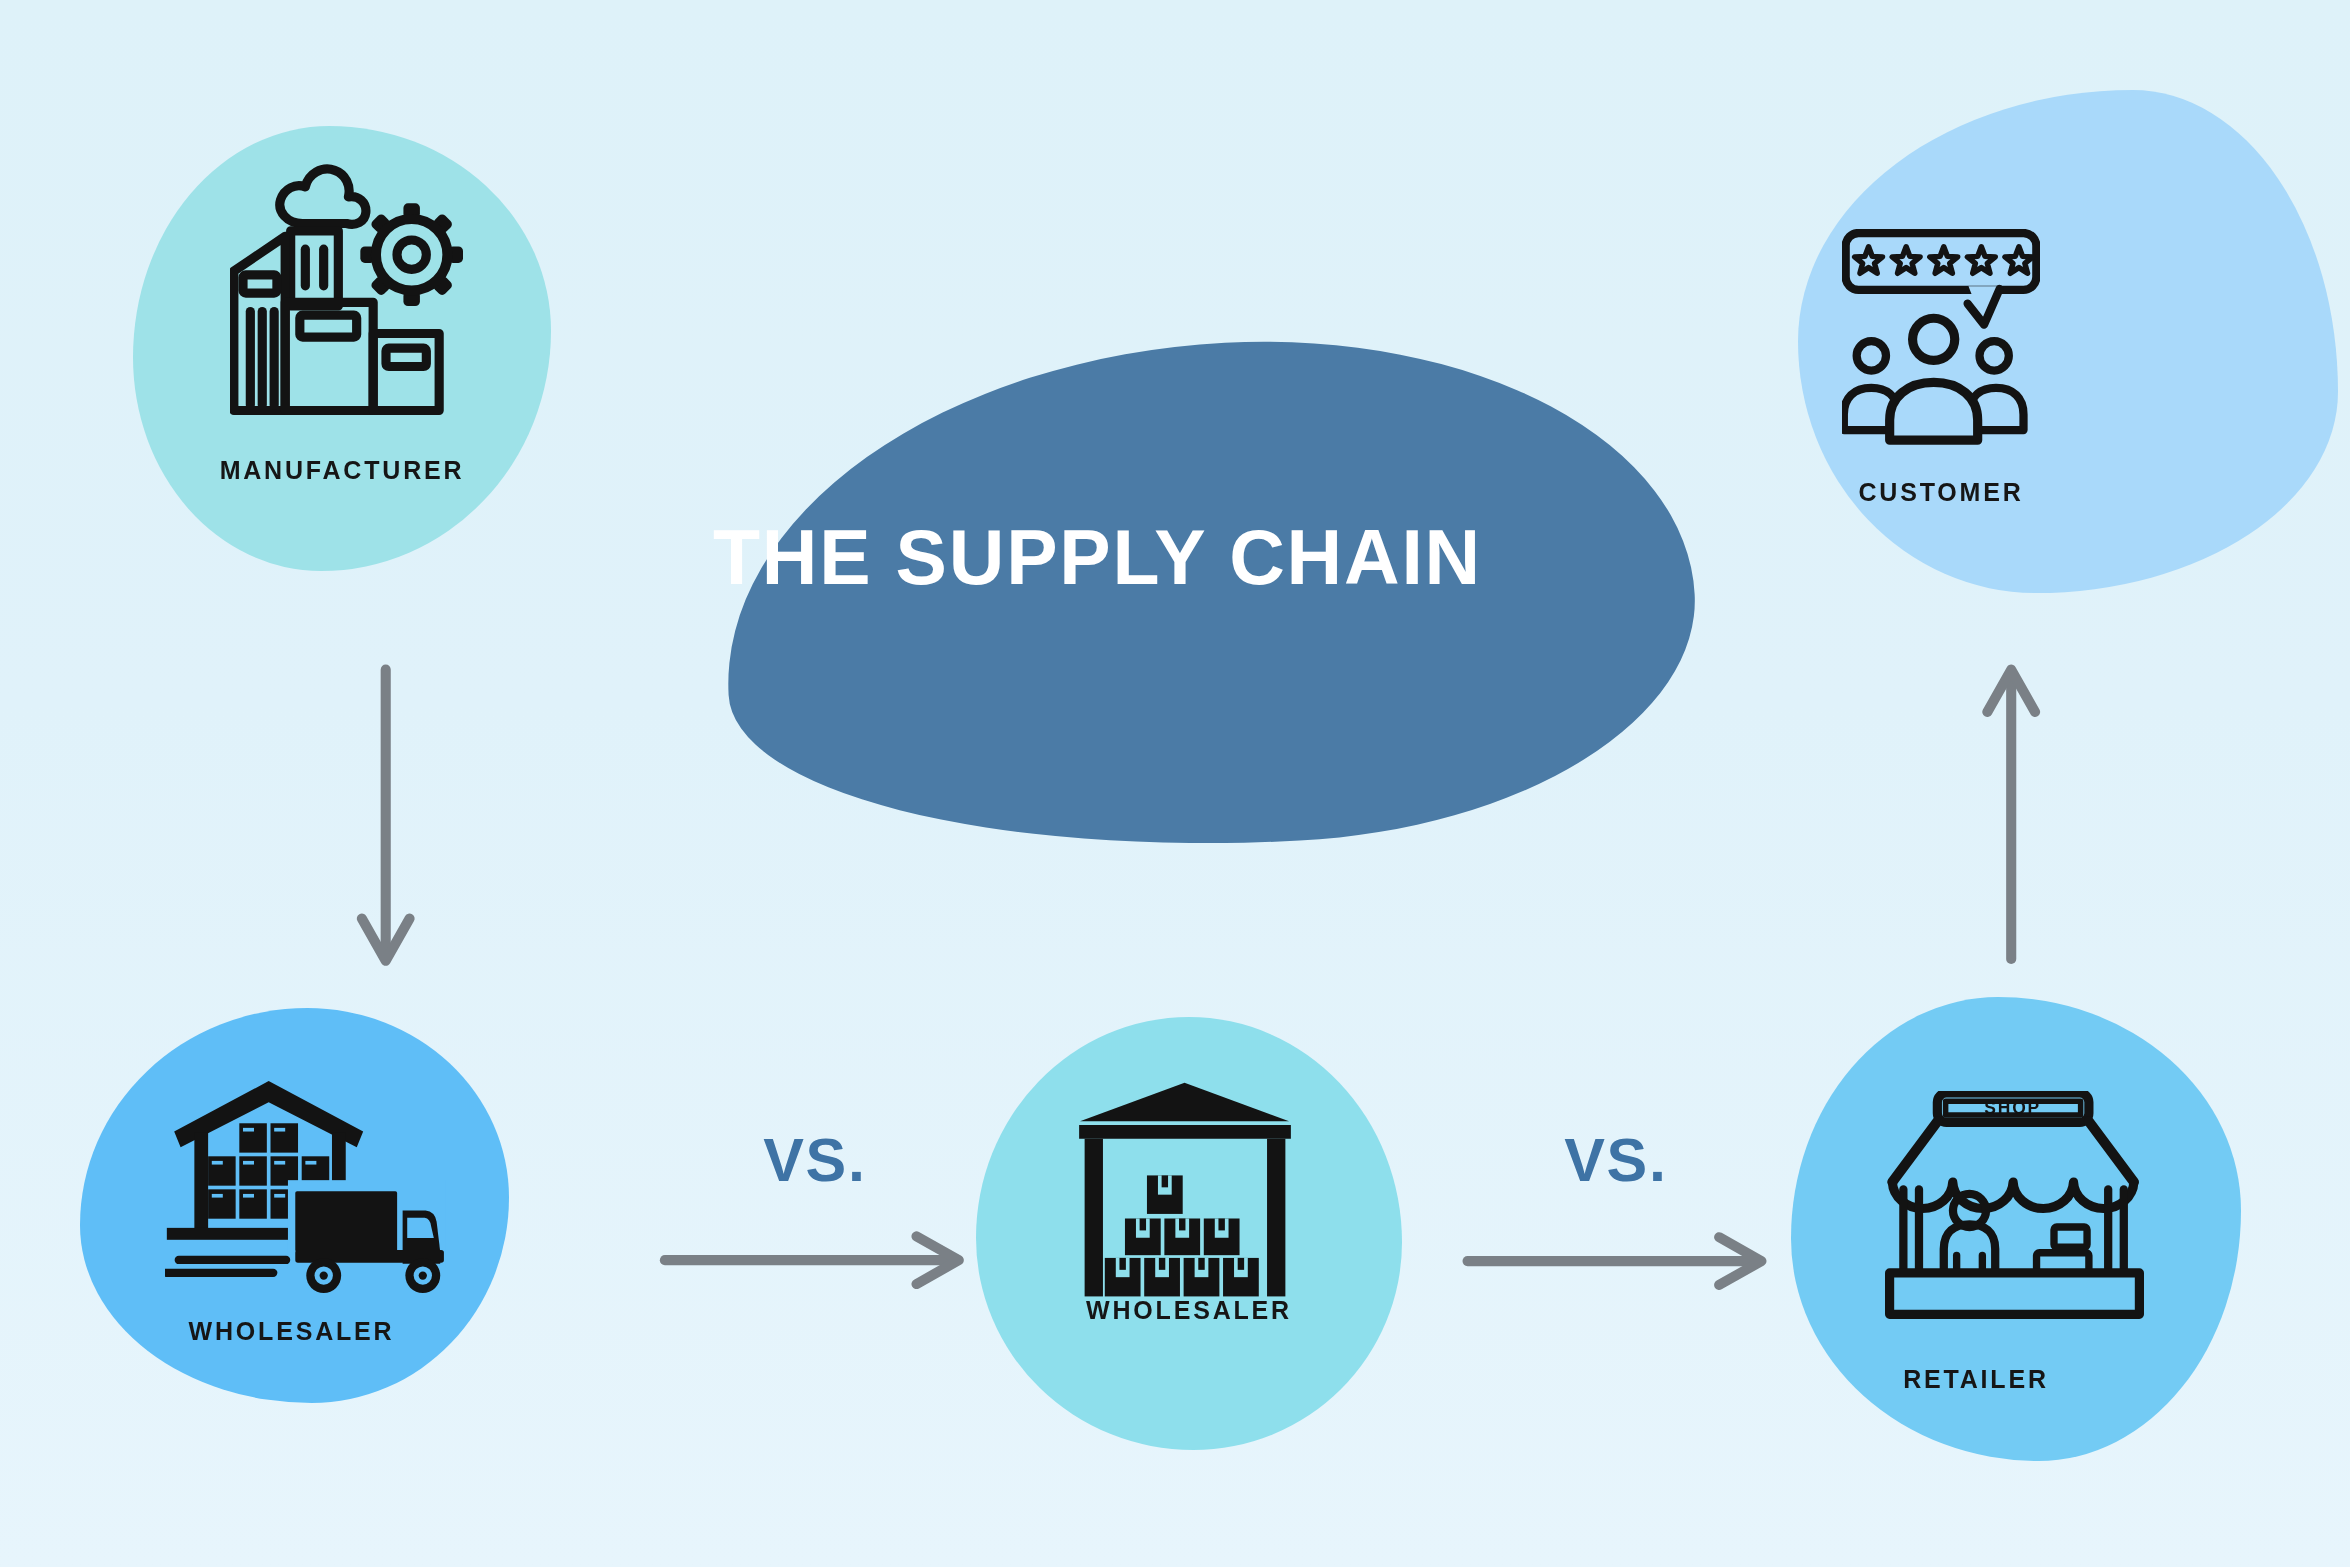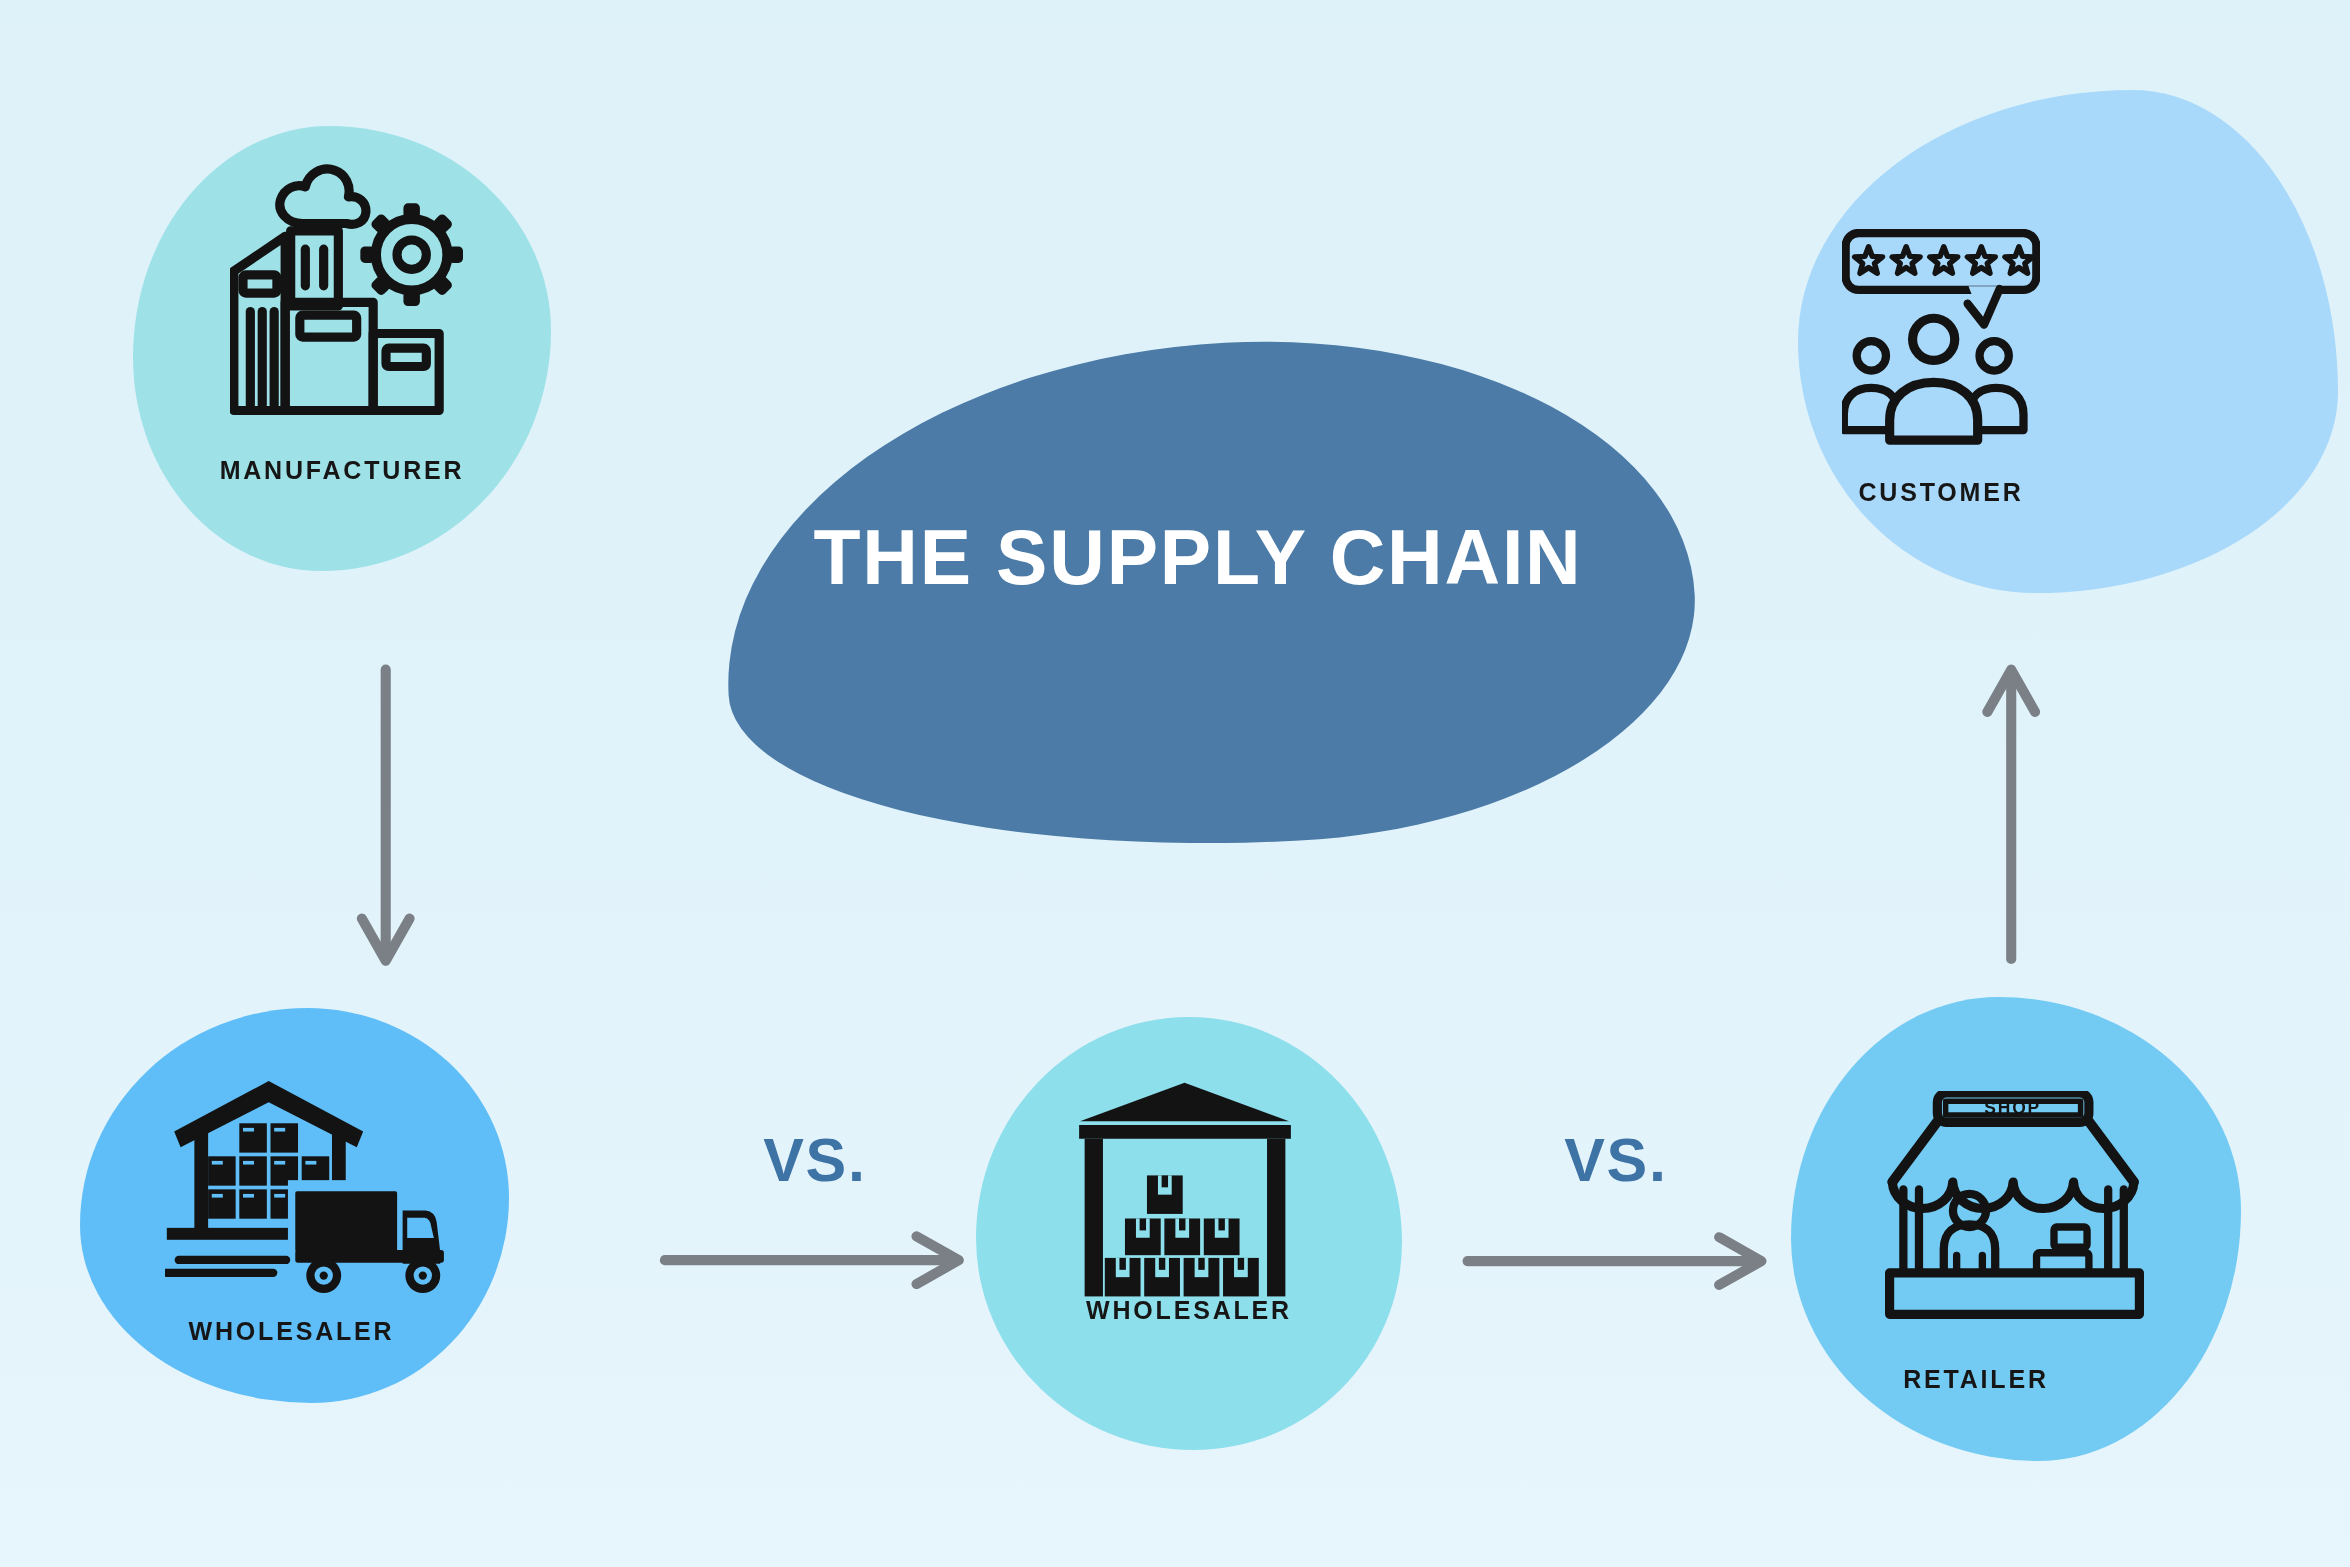--- a/index.html
+++ b/index.html
@@ -22,21 +22,21 @@
     position:absolute;text-align:center;
     font-size:61px;line-height:64px;font-weight:bold;letter-spacing:1.8px;color:#3e73a5;
   }
   #blob-manufacturer{left:133px;top:126px;width:418px;height:445px;background:#9ee2e8;border-radius:47% 53% 55% 45% / 52% 46% 54% 48%;}
   #icon-manufacturer{left:230px;top:163px;}
   #label-manufacturer{left:133px;top:456px;width:418px;}
 
   #blob-title{left:724px;top:344px;width:970px;height:501px;background:#4b7ba6;border-radius:53% 47% 42% 58% / 65% 55% 45% 35%;transform:rotate(-3deg);}
   #title-text{
     position:absolute;left:713px;top:512px;width:970px;
-    text-align:center;font-size:77px;line-height:90px;font-weight:bold;
+    text-align:left;font-size:77px;line-height:90px;font-weight:bold;
     letter-spacing:1.8px;color:#ffffff;white-space:nowrap;
   }
 
   #blob-customer{left:1798px;top:90px;width:540px;height:503px;background:#a9d9fa;border-radius:62% 38% 56% 44% / 50% 60% 40% 50%;}
   #icon-customer{left:1842px;top:229px;}
   #label-customer{left:1842px;top:458px;width:198px;margin-top:20px;}
 
   #blob-distributor{left:80px;top:1008px;width:429px;height:395px;background:#5fbef7;border-radius:53% 47% 46% 54% / 55% 48% 52% 45%;}
   #icon-distributor{left:165px;top:1081px;}
   #label-distributor{left:88px;top:1317px;width:407px;}

